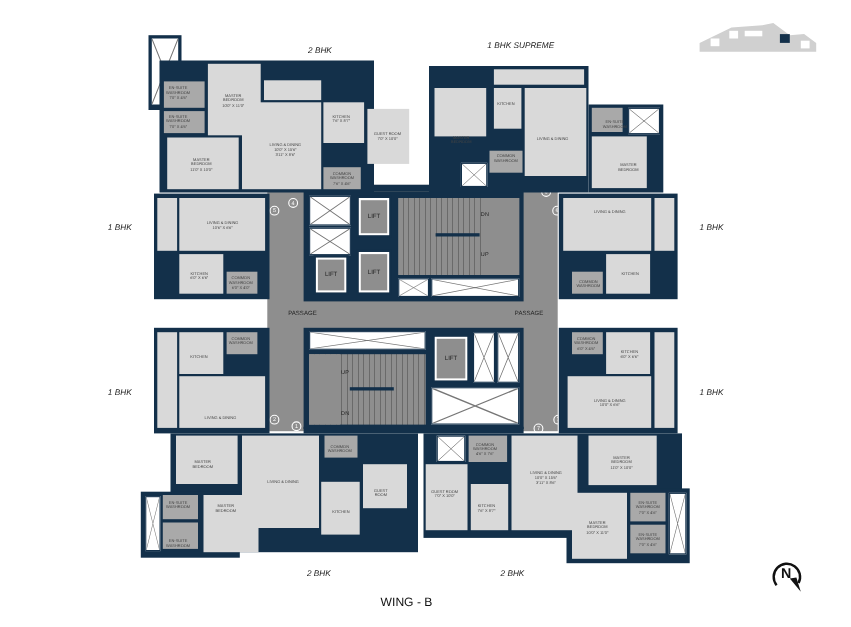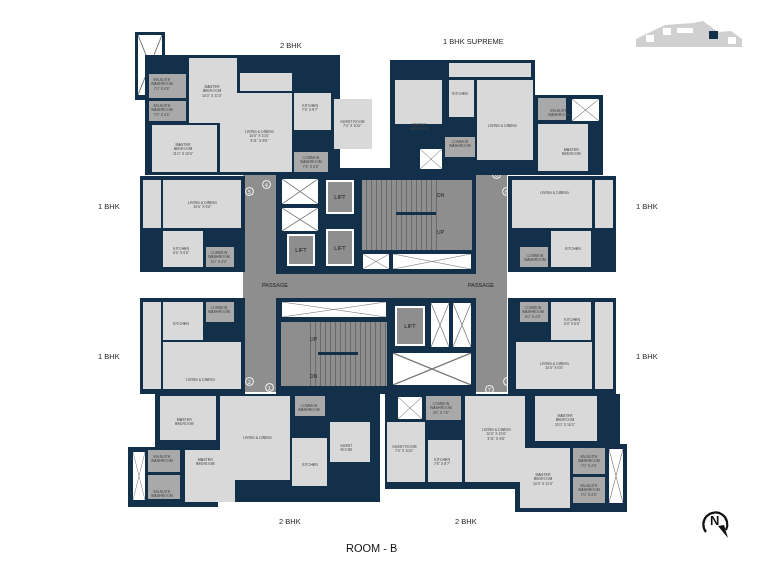--- a/index.html
+++ b/index.html
@@ -1,19 +1,19 @@
 <!DOCTYPE html>
 <html><head>
 <meta charset="utf-8">
 <style>
   html,body{margin:0;padding:0;background:#fff;}
   body{width:774px;height:570px;position:relative;overflow:hidden;font-family:"Liberation Sans",sans-serif;}
   .abs{position:absolute;}
   .lbl{position:absolute;font-size:7.5px;color:#222;letter-spacing:0.2px;white-space:nowrap;}
-  .unit-lbl{position:absolute;font-size:7.5px;color:#222;text-transform:uppercase;white-space:nowrap;}
+  .unit-lbl{position:absolute;font-size:7.5px;color:#222;text-transform:uppercase;white-space:nowrap;font-style:italic;}
   .rl{position:absolute;font-size:3.6px;color:#444;text-align:center;line-height:4.4px;text-transform:uppercase;white-space:nowrap;}
   .room{position:absolute;background:#d9d9d9;}
   .wet{position:absolute;background:#a9a9a9;}
   .core{position:absolute;background:#8e8e8e;}
   .wall{position:absolute;background:#13304a;}
   .duct{position:absolute;background:#fff;border:1.5px solid #13304a;box-sizing:border-box;overflow:hidden;}
   .duct svg{width:100%;height:100%;display:block;}
   .lift{position:absolute;background:#8e8e8e;border:2px solid #fff;outline:2px solid #13304a;box-sizing:border-box;display:flex;align-items:center;justify-content:center;font-size:5.5px;color:#222;}
   .col{position:absolute;width:9px;height:9px;border:1px solid #fff;border-radius:50%;font-size:5px;color:#fff;display:flex;align-items:center;justify-content:center;box-sizing:border-box;}
   .stairs{position:absolute;background:repeating-linear-gradient(90deg,#8e8e8e 0 4px,#6a6a6a 4px 5px);}
@@ -309,13 +309,13 @@
 </div>
 
 <div class="compass" style="left:700px;top:508px;width:32px;height:32px;">
   <svg width="32" height="32" viewBox="0 0 32 32">
     <path d="M6 24 A12 12 0 1 1 26 22" fill="none" stroke="#111" stroke-width="2.2"></path>
     <path d="M18 18 L28 30 L24 17 Z" fill="#111"></path>
   </svg>
   <span style="position:absolute;left:10px;top:5px;font-size:13px;font-weight:bold;color:#111;">N</span>
 </div>
 
-<div class="title" style="left:346px;top:542px;">ROOM - B</div>
+<div class="title" style="left:346px;top:542px;">WING - B</div>
 
 </body></html>

